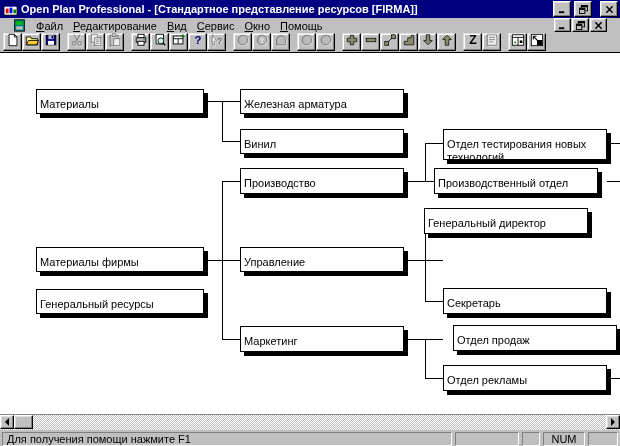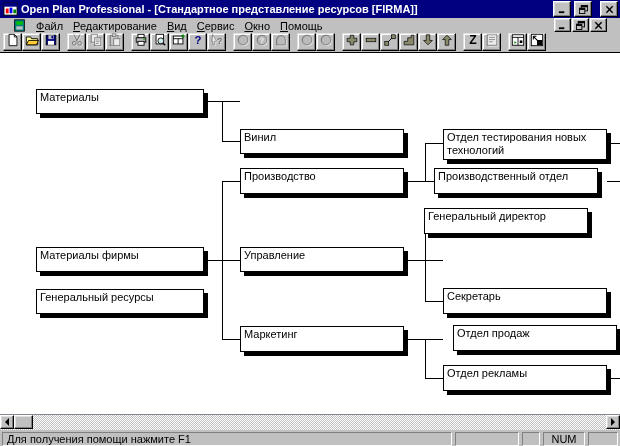--- a/index.html
+++ b/index.html
@@ -30,21 +30,21 @@
   .tb-group{display:flex;margin-right:7px;}
   .tb-btn{width:19px;height:18px;background:#c0c0c0;display:flex;align-items:center;justify-content:center;
     border:1px solid;border-color:#dfdfdf #000000 #000000 #dfdfdf;
     box-shadow:inset -1px -1px 0 #808080,inset 1px 1px 0 #ffffff;box-sizing:border-box;}
   .tb-btn svg{width:14px;height:14px;}
   .tb-btn.disabled svg{filter:grayscale(1) opacity(0.45) drop-shadow(1px 1px 0 #ffffff);}
 
   
   .client{position:relative;width:620px;height:361px;background:#ffffff;overflow:hidden;}
   .node{position:absolute;background:#ffffff;border:1px solid #000;box-shadow:4px 4px 0 0 #000;
-    font-size:11px;line-height:13px;padding:1px 3px;box-sizing:border-box;color:#000;overflow:hidden;}
+    font-size:11px;line-height:13px;padding:8px 3px;box-sizing:border-box;color:#000;overflow:hidden;}
   .cline{position:absolute;background:#000;}
 
   
   .hscroll{position:relative;height:15px;border-top:1px solid #87888f;
     background:#c0c0c0;
     background-image:linear-gradient(45deg,#ffffff 25%,transparent 25%,transparent 75%,#ffffff 75%),
                      linear-gradient(45deg,#ffffff 25%,transparent 25%,transparent 75%,#ffffff 75%);
     background-size:2px 2px;background-position:0 0,1px 1px;}
   .sb-btn{position:absolute;top:0;width:14px;height:14px;background:#c0c0c0;
     border:1px solid;border-color:#ffffff #000000 #000000 #ffffff;
@@ -329,20 +329,21 @@
       <div class="cline" style="left: 425px; top: 168px; width: 18px; height: 1px;"></div>
       <div class="cline" style="left: 425px; top: 248px; width: 18px; height: 1px;"></div>
       <div class="cline" style="left: 404px; top: 286px; width: 39px; height: 1px;"></div>
       <div class="cline" style="left: 425px; top: 286px; width: 1px; height: 39px;"></div>
       <div class="cline" style="left: 425px; top: 325px; width: 18px; height: 1px;"></div>
       <div class="cline" style="left: 607px; top: 90px; width: 13px; height: 1px;"></div>
       <div class="cline" style="left: 607px; top: 128px; width: 13px; height: 1px;"></div>
       <div class="cline" style="left: 607px; top: 286px; width: 13px; height: 1px;"></div>
       <div class="cline" style="left: 607px; top: 325px; width: 13px; height: 1px;"></div>
       <div class="node" style="left: 36px; top: 36px; width: 168px; height: 25px;"><span>Материалы</span></div>
+      <div class="node" style="left: 240px; top: 36px; width: 164px; height: 25px;"><span>Железная арматура</span></div>
       <div class="node" style="left: 240px; top: 76px; width: 164px; height: 25px;"><span>Винил</span></div>
       <div class="node" style="left: 240px; top: 115px; width: 164px; height: 26px;"><span>Производство</span></div>
       <div class="node" style="left: 36px; top: 194px; width: 168px; height: 25px;"><span>Материалы фирмы</span></div>
       <div class="node" style="left: 240px; top: 194px; width: 164px; height: 25px;"><span>Управление</span></div>
       <div class="node" style="left: 36px; top: 236px; width: 168px; height: 25px;"><span>Генеральный ресурсы</span></div>
       <div class="node" style="left: 240px; top: 273px; width: 164px; height: 26px;"><span>Маркетинг</span></div>
       <div class="node" style="left: 443px; top: 76px; width: 164px; height: 31px;"><span>Отдел тестирования новых технологий</span></div>
       <div class="node" style="left: 434px; top: 115px; width: 164px; height: 26px;"><span>Производственный отдел</span></div>
       <div class="node" style="left: 424px; top: 155px; width: 164px; height: 26px;"><span>Генеральный директор</span></div>
       <div class="node" style="left: 443px; top: 235px; width: 164px; height: 26px;"><span>Секретарь</span></div>

